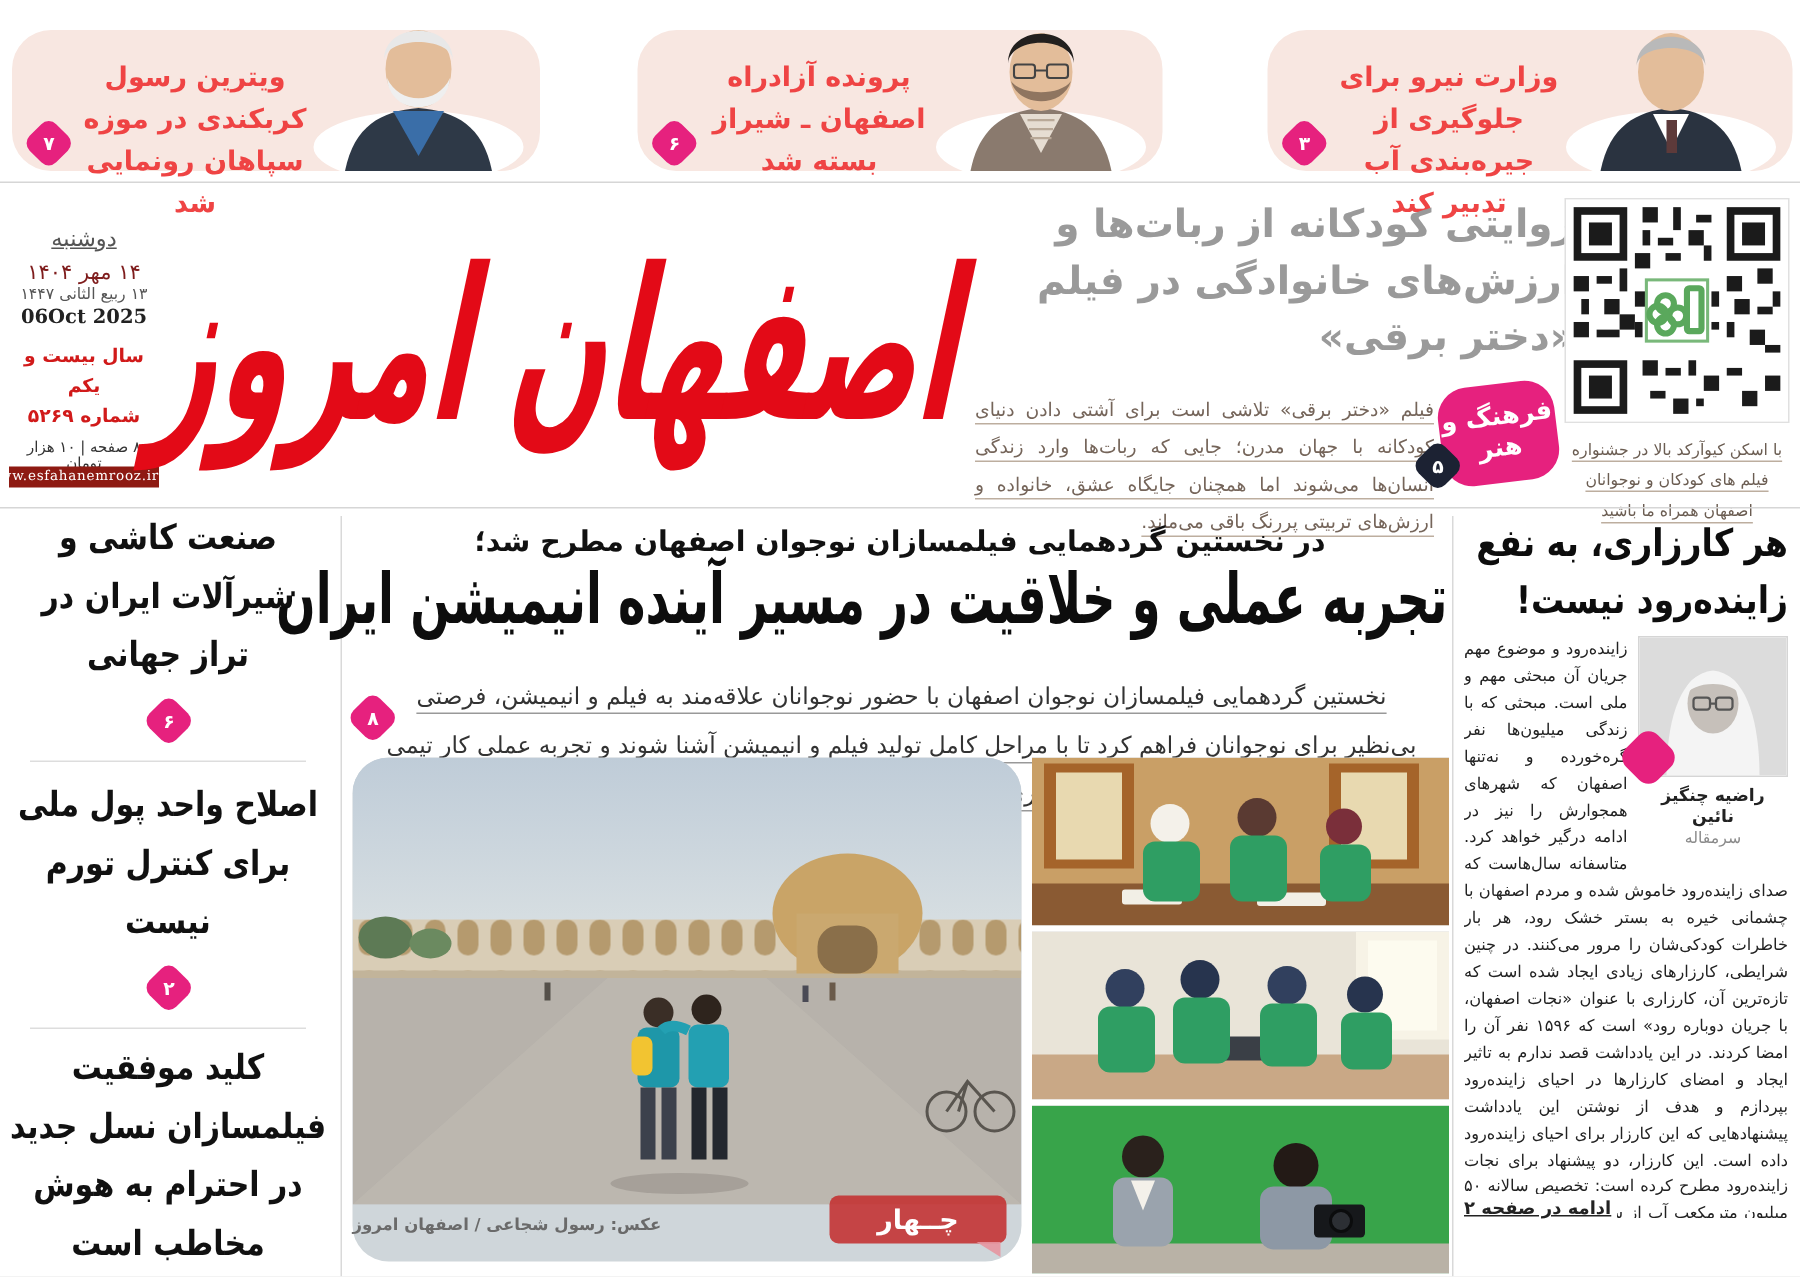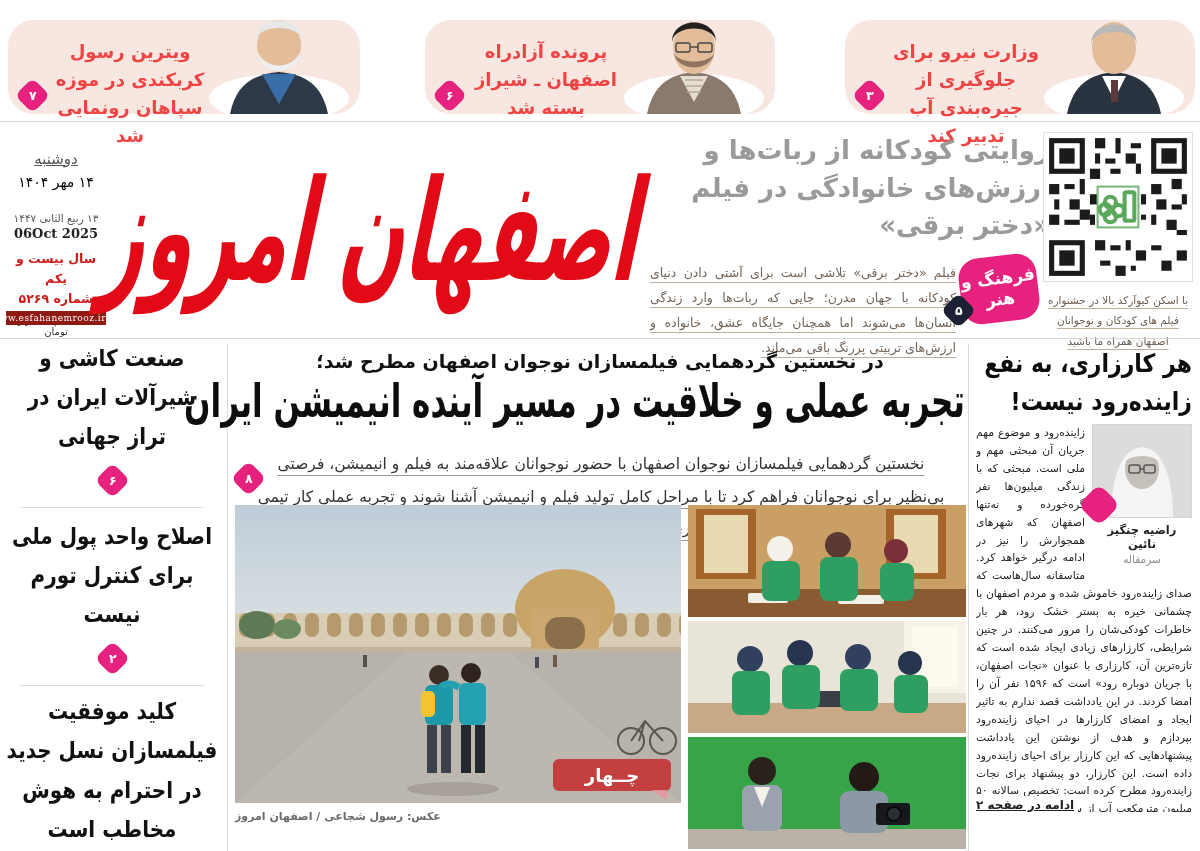--- a/index.html
+++ b/index.html
@@ -13,21 +13,21 @@
         font-weight:bold;font-size:18px;line-height:1.55;color:#ef4444;}
   .dia{position:absolute;width:25px;height:25px;background:#e6217e;border-radius:7px;
         transform:rotate(45deg);display:flex;align-items:center;justify-content:center;}
   .dia span{transform:rotate(-45deg);color:#fff;font-weight:bold;font-size:12.5px;}
   .dia.dark{background:#1c2233;}
   .hrule{position:absolute;left:0;right:0;height:1px;background:#d6d6d6;}
   .vrule{position:absolute;width:1px;background:#d9d9d9;}
   
   .dateblock{position:absolute;left:8px;top:150px;width:96px;text-align:center;color:#555;}
   .dateblock .weekday{font-size:15px;margin-bottom:6px;text-decoration:underline;}
-  .dateblock .dj{font-size:14px;color:#000000;margin-bottom:22px;}
+  .dateblock .dj{font-size:14px;color:#7f1d1d;margin-bottom:0;}
   .dateblock .dh{font-size:10.5px;margin-bottom:2px;}
   .dateblock .dg{font-family:"DejaVu Serif",serif;font-size:13px;font-weight:bold;color:#222;margin-bottom:8px;}
   .dateblock .red{color:#d11a1a;font-weight:bold;font-size:12.5px;line-height:1.6;}
   .dateblock .pp{font-size:10px;color:#333;margin-top:6px;}
   .sitebar{position:absolute;left:6px;top:311px;width:100px;background:#8e1a12;color:#fff;
         font-size:9px;text-align:center;padding:2px 0;letter-spacing:.5px;font-family:"DejaVu Serif",serif;}
   .brand{position:absolute;left:105px;top:138px;width:545px;height:185px;display:flex;
         align-items:center;justify-content:center;color:#e30a17;font-weight:bold;font-size:76px;
         white-space:nowrap;transform:skewX(-12deg) scaleY(1.85);letter-spacing:-2px;}
   .cult-head{position:absolute;left:688px;top:132px;width:362px;text-align:right;
@@ -50,21 +50,21 @@
   .sb-divider{width:82%;border-top:1px solid #ddd;margin:10px auto 16px;}
   
   .lead-kicker{position:absolute;left:235px;top:350px;width:730px;text-align:center;
         font-weight:bold;font-size:19px;color:#111;}
   .lead-head{position:absolute;left:235px;top:382px;width:730px;text-align:center;white-space:nowrap;
         font-weight:bold;font-size:31px;color:#0d0d0d;transform:scaleY(1.5);letter-spacing:-.5px;}
   .lead-sub{position:absolute;left:255px;top:448px;width:692px;text-align:center;font-size:15.5px;
         color:#333;line-height:2.1;text-decoration:underline;text-underline-offset:6px;
         text-decoration-color:#999;text-decoration-thickness:1px;}
   .lead-sub-dia{left:236px;top:466px;}
-  .mainphoto{position:absolute;left:235px;top:505px;width:446px;height:298px;background:#cfd6da;overflow:hidden;}
+  .mainphoto{position:absolute;left:235px;top:505px;width:446px;height:336px;background:#cfd6da;overflow:hidden;border-radius:24px;}
   .stamp{position:absolute;right:10px;bottom:12px;min-width:118px;height:32px;background:rgba(196,48,48,.88);
         border-radius:6px;display:flex;align-items:center;justify-content:center;color:#fff;
         font-weight:bold;font-size:18px;letter-spacing:1px;}
   .stamp:after{content:"";position:absolute;right:4px;bottom:-9px;border-left:16px solid transparent;
         border-top:10px solid rgba(230,150,160,.9);}
   .photo-cap{position:absolute;left:235px;top:810px;width:446px;text-align:left;font-size:11px;color:#6a6a6a;font-weight:bold;}
   .smallphoto{position:absolute;left:688px;width:278px;height:112px;overflow:hidden;background:#ddd;}
   
   .edit{position:absolute;left:976px;top:344px;width:216px;color:#222;}
   .edit-head{font-weight:bold;font-size:22px;line-height:1.5;text-align:right;color:#0d0d0d;

